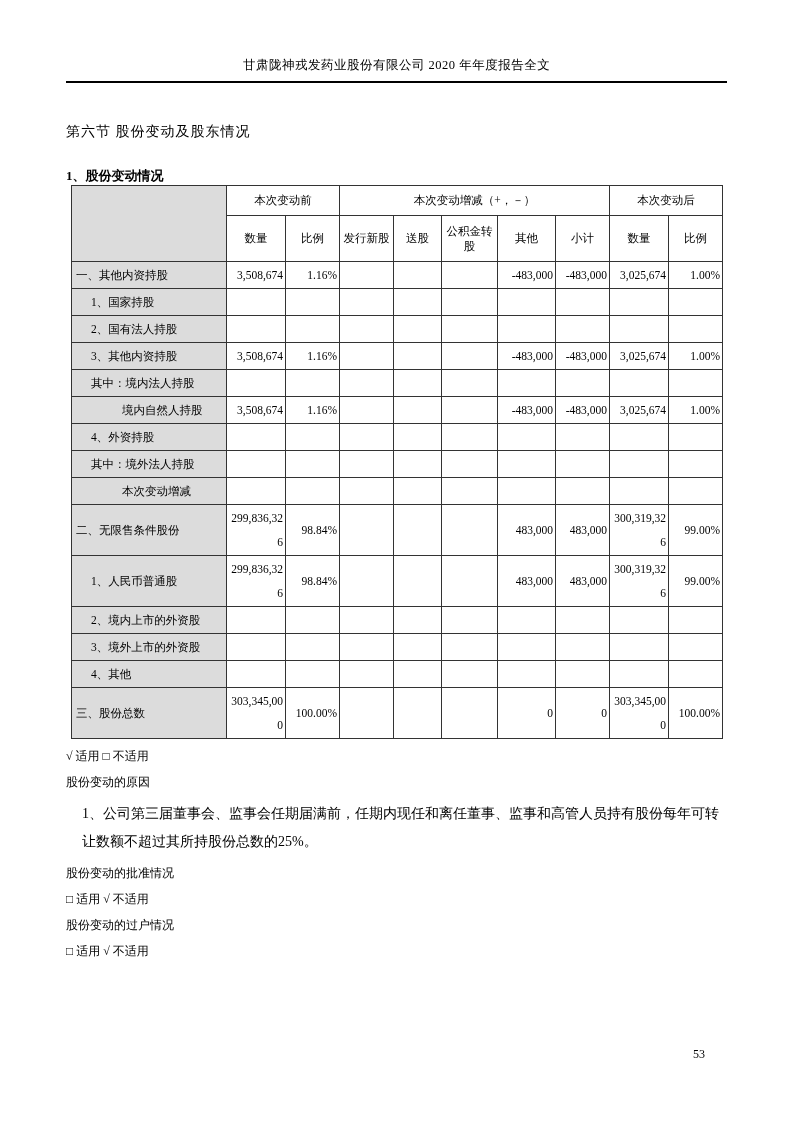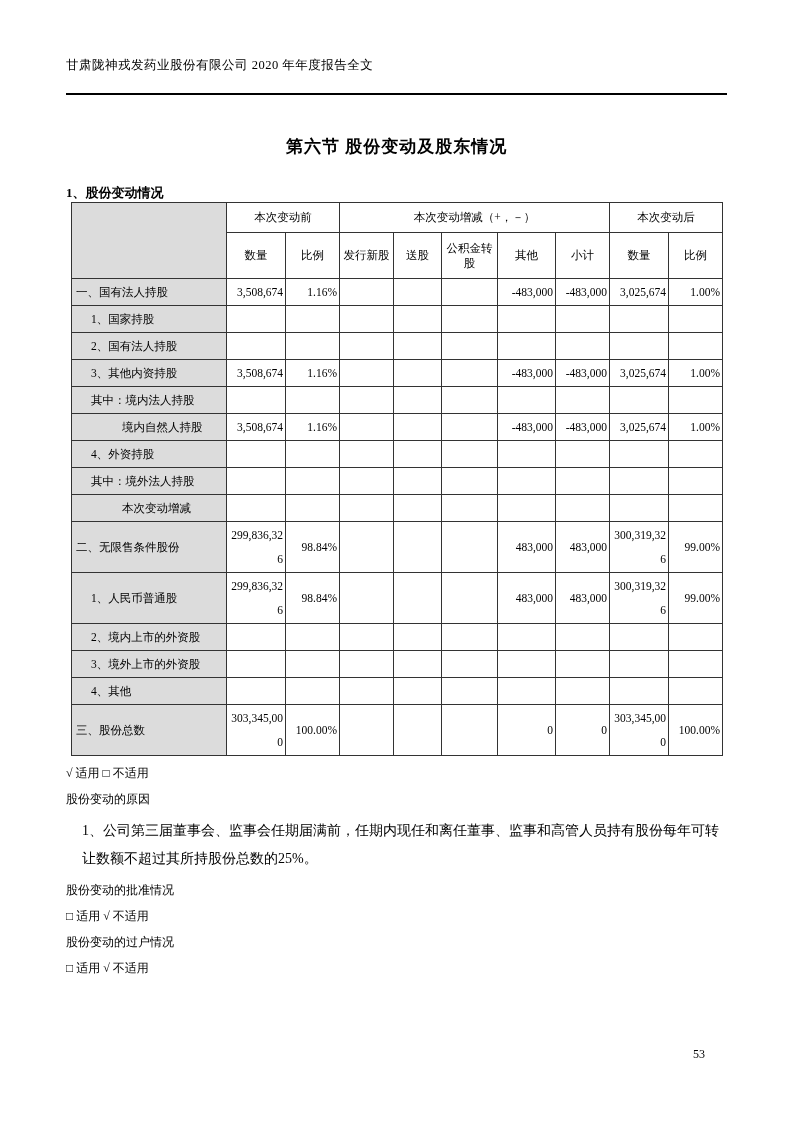--- a/index.html
+++ b/index.html
@@ -3,25 +3,25 @@
 <meta charset="utf-8">
 <style>
   * { box-sizing: border-box; }
   html,body { margin:0; padding:0; background:#888; }
   .page {
     width:793px; height:1122px; margin:0 auto; background:#fff;
     position:relative; padding:57px 66px 0 66px;
     font-family:"Liberation Serif","DejaVu Serif",serif; color:#000;
   }
   .doc-header {
-    text-align:left; font-size:12.5px; letter-spacing:.5px;
-    padding-bottom:19px; border-bottom:2px solid #000;
+    text-align:center; font-size:12.5px; letter-spacing:.5px;
+    padding-bottom:7px; border-bottom:2px solid #000;
   }
   .doc-title {
-    text-align:center; font-size:17px; font-weight:bold;
+    text-align:left; font-size:14px; font-weight:normal;
     margin-top:40px; letter-spacing:1px;
   }
   .h1 { font-size:15px; font-weight:bold; margin-top:42px; }
   .h2 { font-size:13px; font-weight:bold; margin-top:26px; }
   .unit { text-align:right; font-size:12px; margin-top:20px; margin-bottom:5px; }
 
   table.share-table {
     border-collapse:collapse; table-layout:fixed; margin-left:5px;
     font-size:11.5px;
   }
@@ -84,21 +84,21 @@
           <th>送股</th>
           <th>公积金转股</th>
           <th>其他</th>
           <th>小计</th>
           <th>数量</th>
           <th>比例</th>
         </tr>
       </thead>
     <tbody>
         <tr>
-          <td class="lab ind0">一、国有法人持股</td>
+          <td class="lab ind0">一、其他内资持股</td>
           <td class="num">3,508,674</td>
           <td class="num">1.16%</td>
           <td class="num"></td>
           <td class="num"></td>
           <td class="num"></td>
           <td class="num">-483,000</td>
           <td class="num">-483,000</td>
           <td class="num">3,025,674</td>
           <td class="num">1.00%</td>
         </tr>

